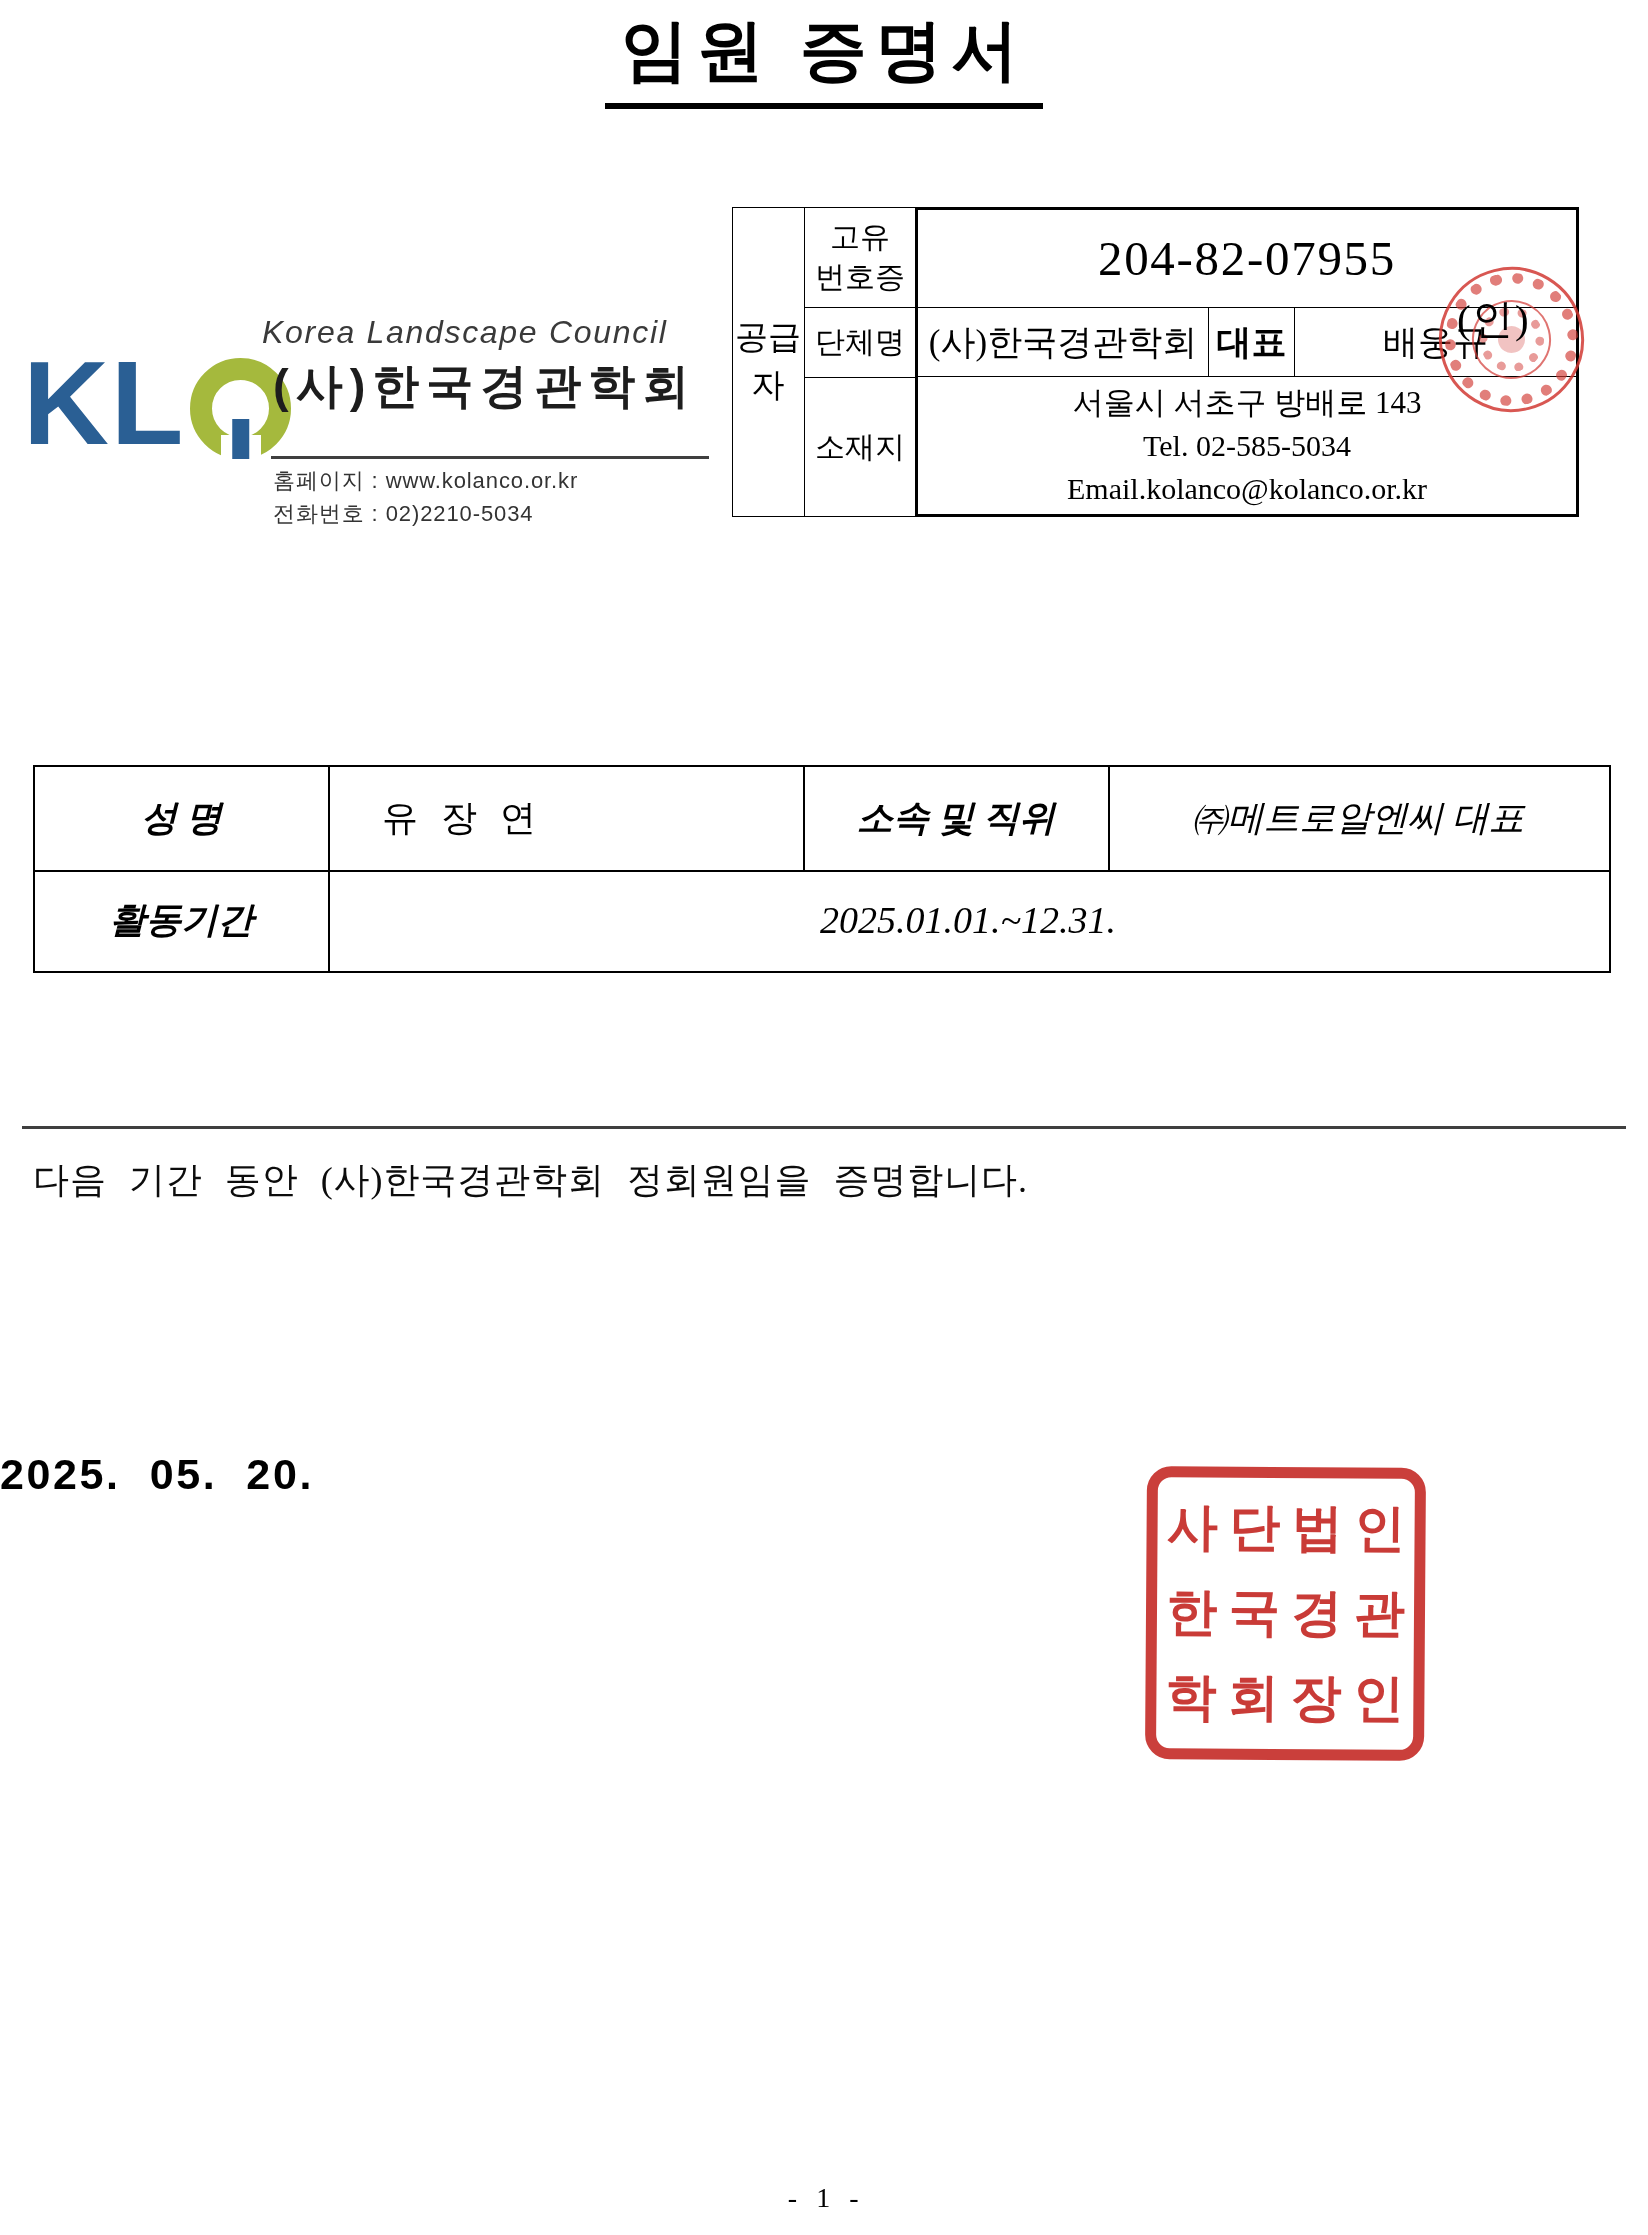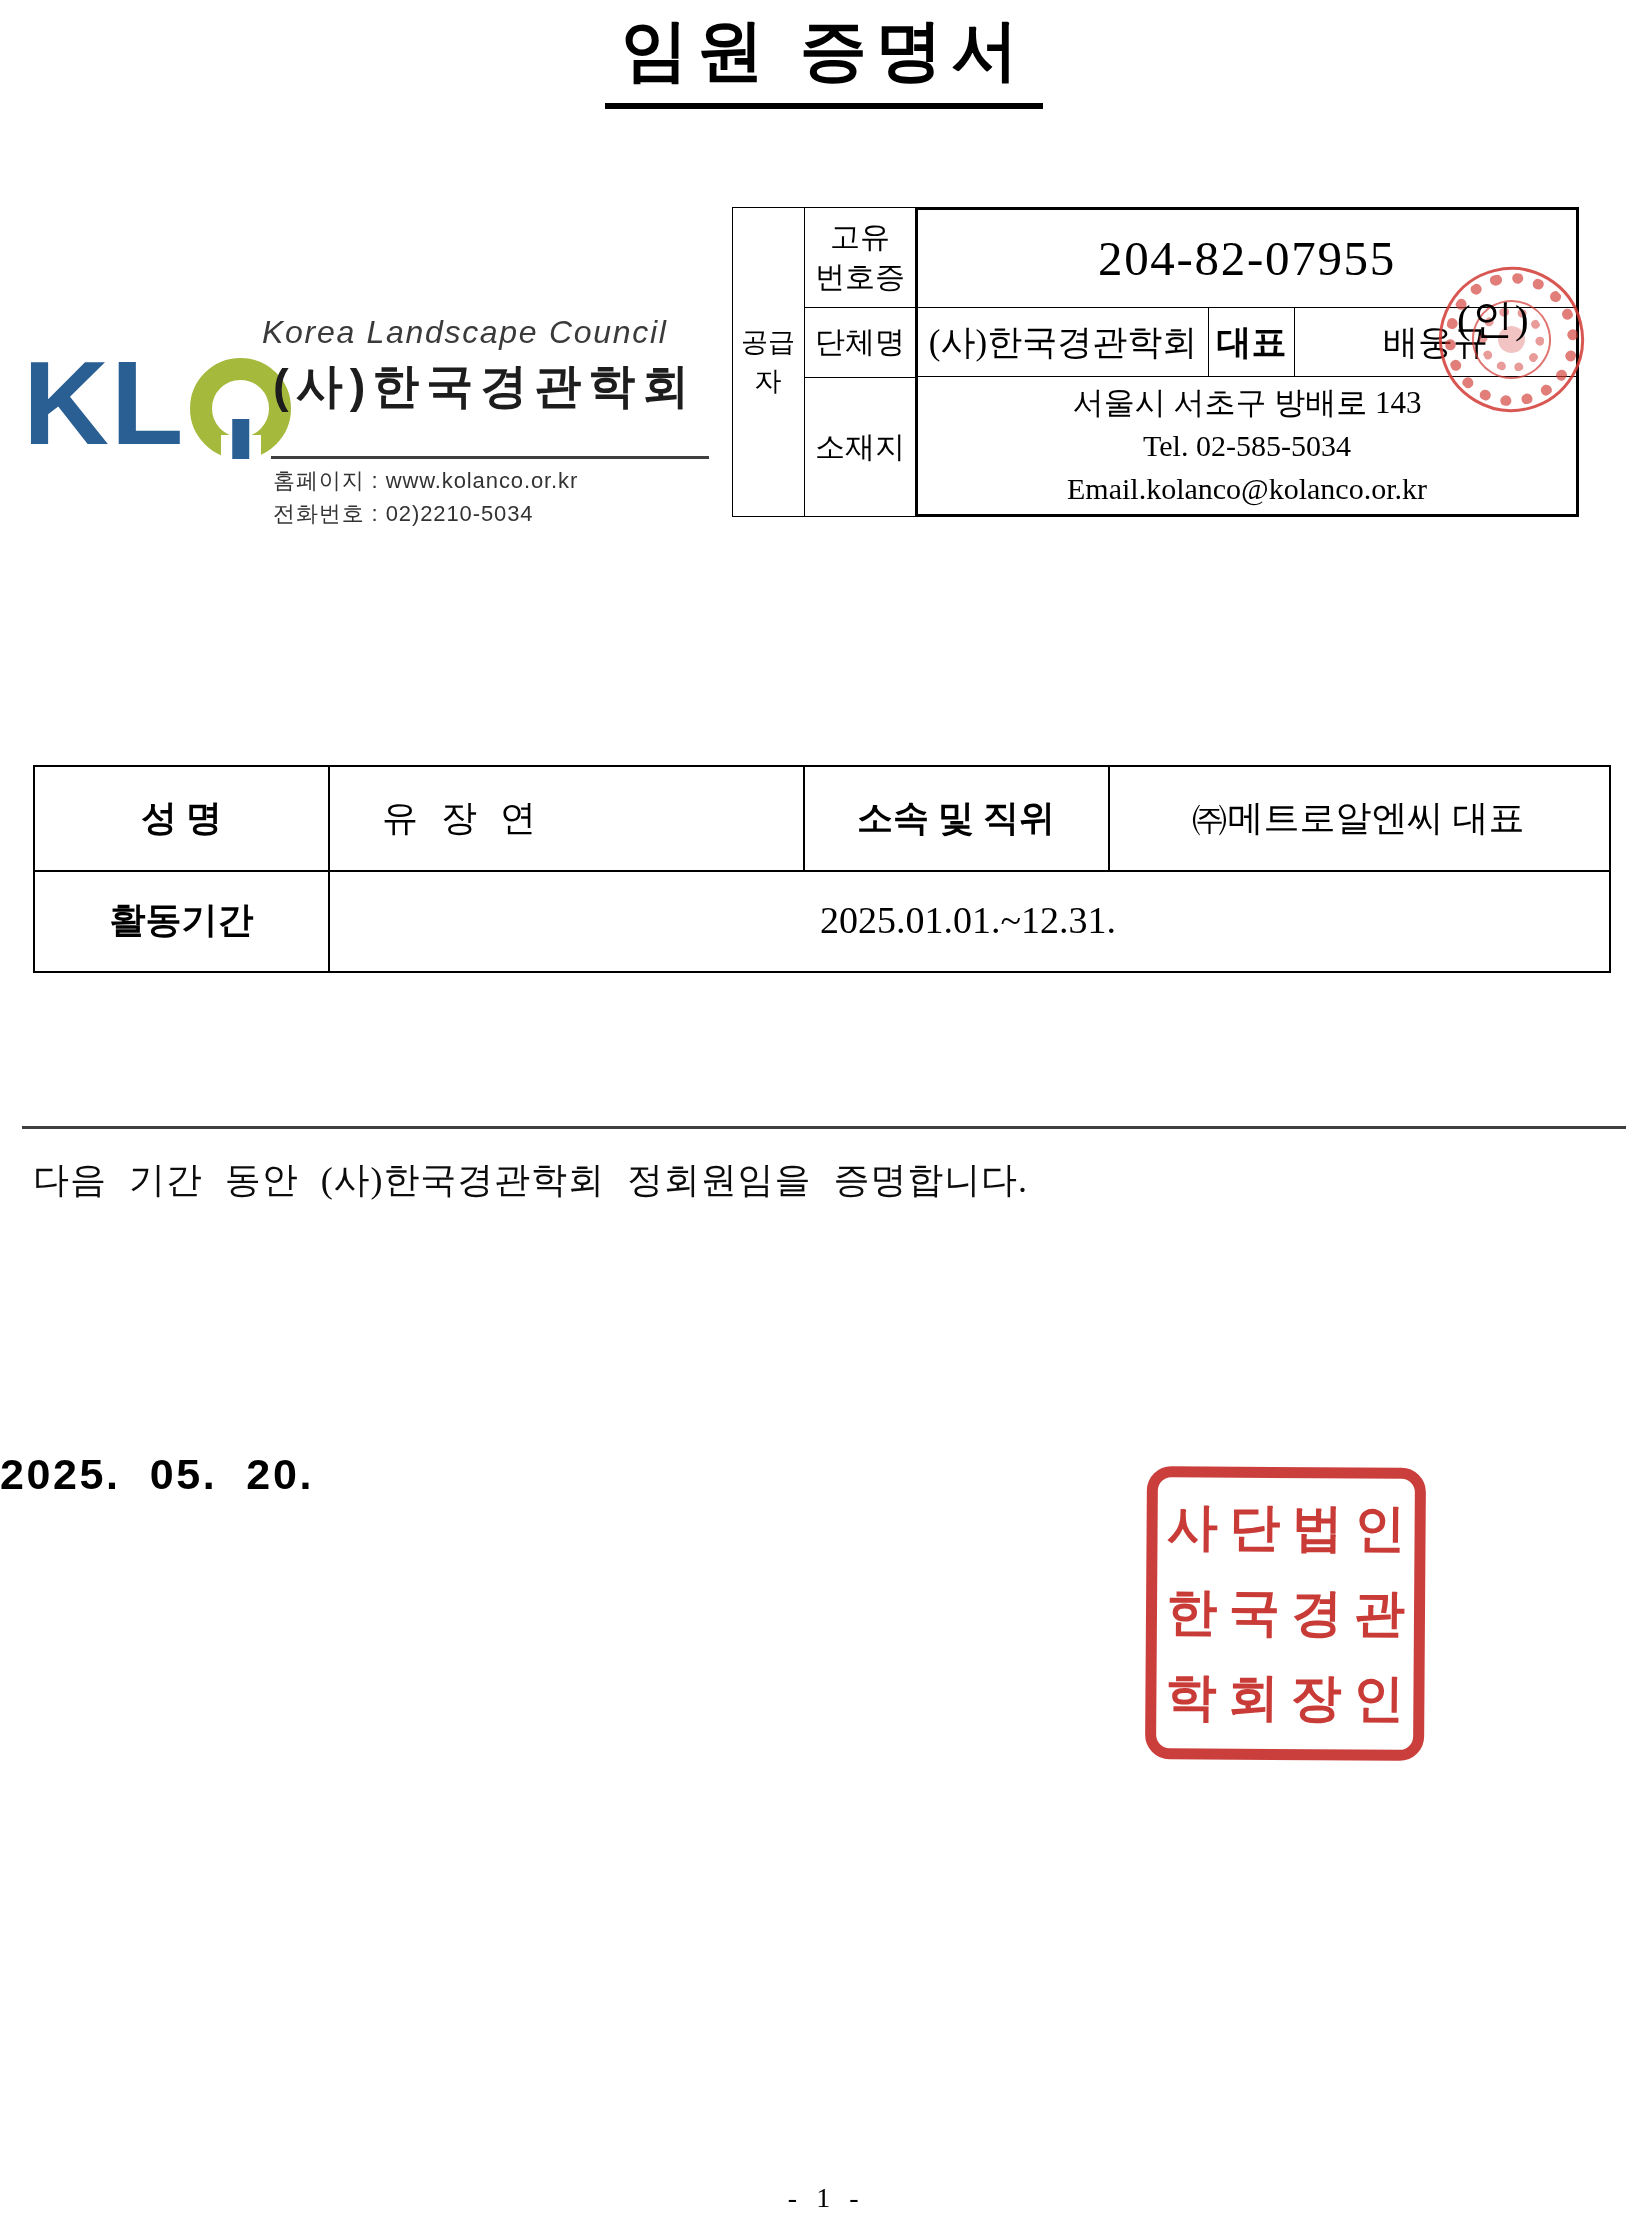--- a/index.html
+++ b/index.html
@@ -27,21 +27,21 @@
            font-size:47px;color:#1d1d1d;letter-spacing:7px;}
   .logo-underline{left:271px;top:456px;width:438px;height:2.6px;background:#3f3f3f;}
   .logo-small{font-family:"Liberation Sans", sans-serif;font-size:22px;color:#333;letter-spacing:0.9px;}
   .logo-home{left:273px;top:466px;}
   .logo-tel{left:273px;top:499px;}
 
   
   .sup-table{left:732px;top:207px;width:847px;height:310px;}
   .line{position:absolute;background:#000;}
   .sup-colA-label{left:0;top:0;width:72px;height:310px;display:flex;flex-direction:column;
-                  justify-content:center;align-items:center;font-size:27px;line-height:1.45;}
+                  justify-content:center;align-items:center;font-size:33px;line-height:1.45;}
   .sup-colB-cell{left:72px;width:112px;display:flex;flex-direction:column;justify-content:center;
                  align-items:center;font-size:30px;line-height:1.35;}
   .sup-valuebox{left:183px;top:0;width:664px;height:310px;border:3.1px solid #000;box-sizing:border-box;}
   .sup-num{left:0;top:0;width:100%;height:96px;display:flex;align-items:center;justify-content:center;
            font-size:49px;letter-spacing:1.7px;}
   .sup-row2{left:0;top:98px;width:100%;height:69px;display:flex;}
   .s-cell{display:flex;align-items:center;justify-content:center;box-sizing:border-box;font-size:35px;}
   .sup-org{width:291px;border-right:1.3px solid #000;}
   .sup-rep{width:86px;border-right:1.3px solid #000;font-weight:700;}
   .sup-name{flex:1;position:relative;}
@@ -55,21 +55,21 @@
   .rs1{inset:0;border:3.5px solid rgba(209,57,52,.85);}
   .rs2{inset:6.1px;border:11.4px dotted rgba(209,57,52,.65);}
   .rs3{inset:33px;border:2.6px solid rgba(209,57,52,.7);}
   .rs4{inset:40px;border:9.6px dotted rgba(209,57,52,.5);}
   .rs5{inset:59px;background:rgba(209,57,52,.30);}
   .seal-mark{left:1457px;top:292px;font-size:41px;z-index:10;letter-spacing:1.7px;}
 
   
   .mem-table{left:33px;top:765px;width:1578px;height:208px;border:2.2px solid #000;box-sizing:border-box;}
   .m-cell{position:absolute;display:flex;align-items:center;box-sizing:border-box;font-size:36px;}
-  .m-center{justify-content:center;}
+  .m-center{justify-content:center;font-style:italic;}
   .m-bold{font-weight:700;}
 
   
   .hrule{left:22px;top:1126px;width:1604px;height:3.1px;background:#3f3f3f;}
   .statement{left:33px;top:1156px;font-size:36px;letter-spacing:0.9px;word-spacing:12.2px;color:#0c0c0c;}
 
   
   .issue-date{left:0;top:1450px;width:1648px;
               font-family:"Liberation Sans", sans-serif;font-weight:600;font-size:43px;letter-spacing:2.6px;}
   .issue-org{left:0;top:1556px;width:1648px;text-align:center;

